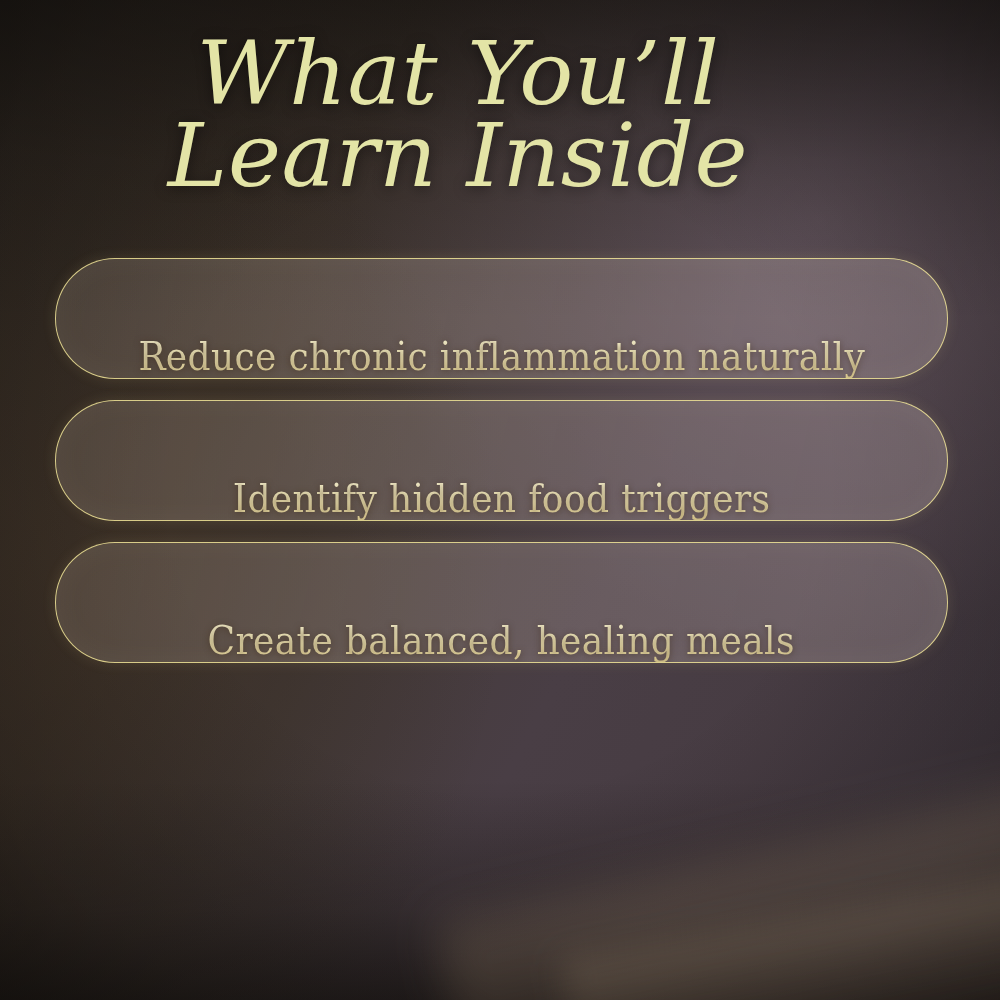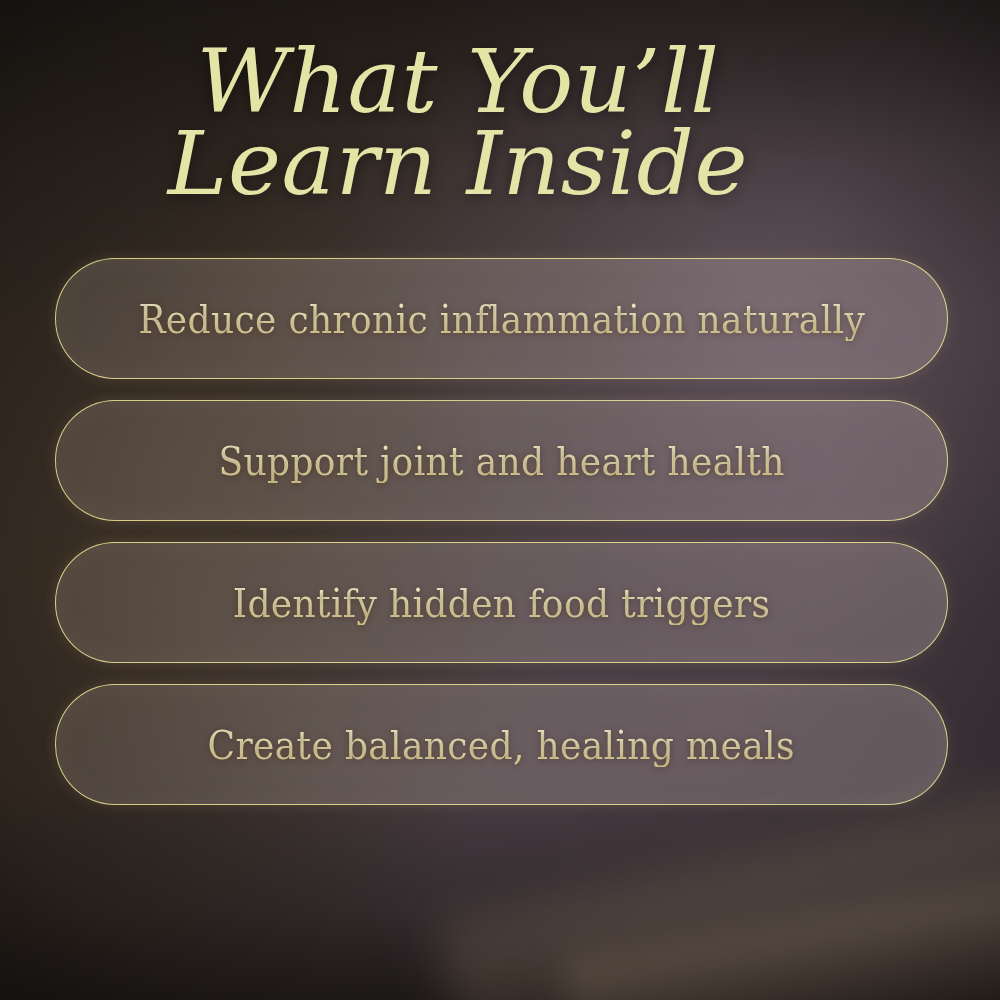--- a/index.html
+++ b/index.html
@@ -97,21 +97,21 @@
                 rgba(168,146,120,0.26) 0%,
                 rgba(120,102,84,0.12) 55%,
                 rgba(0,0,0,0) 100%);
     filter: blur(16px);
     pointer-events: none;
   }
 
   
   #title-block {
     position: absolute;
-    top: 34px;
+    top: 26px;
     left: 0;
     width: 916px;
     text-align: center;
     z-index: 5;
   }
 
   .title-line {
     display: block;
     color: #e3e4a6;
     font-family: "DejaVu Serif", "Liberation Serif", serif;
@@ -151,21 +151,21 @@
     background:
       linear-gradient(103deg,
         rgba(180,162,150,0.22) 0%,
         rgba(196,178,168,0.26) 30%,
         rgba(188,170,166,0.28) 58%,
         rgba(200,182,186,0.30) 100%);
     box-shadow:
       0 0 14px rgba(228,212,140,0.13),
       inset 0 0 34px rgba(255,246,210,0.045);
     display: flex;
-    align-items: center;
+    align-items: flex-end;
     justify-content: center;
     overflow: hidden;
   }
   .pill:last-child { margin-bottom: 16px; }
 
   .pill-label {
     color: #f7f0c5;
     font-family: "DejaVu Serif", "Liberation Serif", serif;
     font-size: 40px;
     line-height: 44px;
@@ -198,23 +198,20 @@
     <span class="title-line" id="title-line-2">Learn Inside</span>
   </div>
 
   <div id="pill-list">
 
     <div class="pill">
       <span class="pill-label">Reduce chronic inflammation naturally</span>
     </div>
 
 
-    <div class="pill">
-      <span class="pill-label">Support joint and heart health</span>
-    </div>
 
     <div class="pill">
       <span class="pill-label">Identify hidden food triggers</span>
     </div>
 
     <div class="pill">
       <span class="pill-label">Create balanced, healing meals</span>
     </div>
 
   </div>

